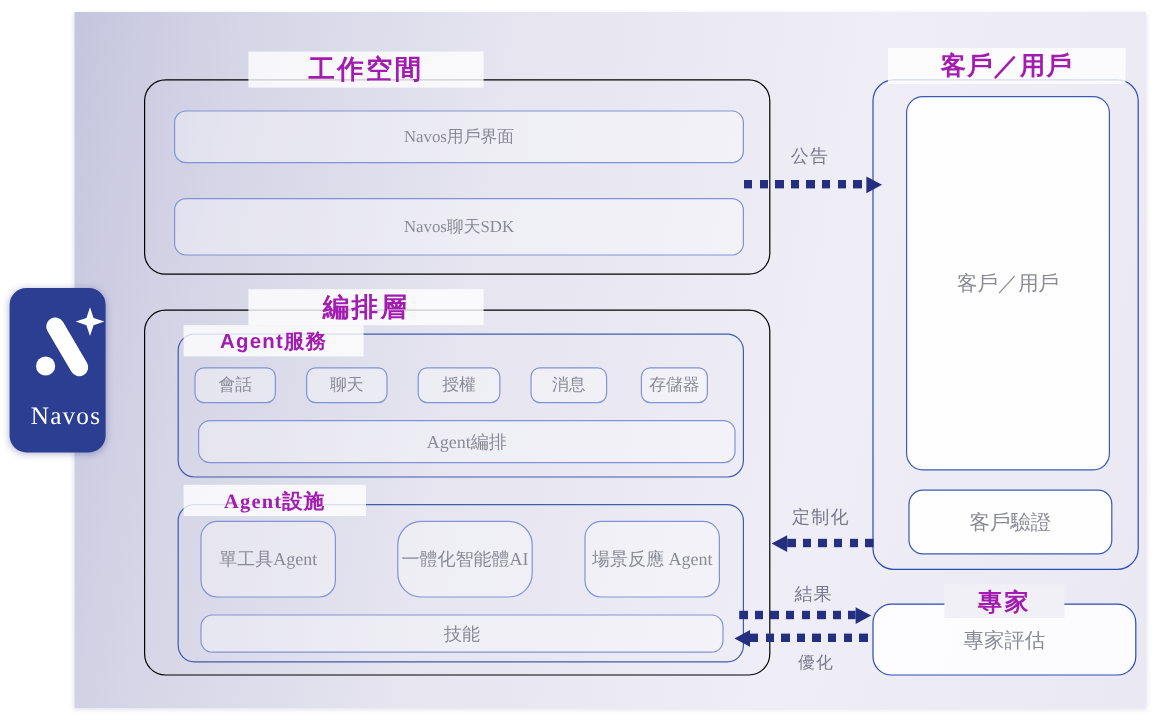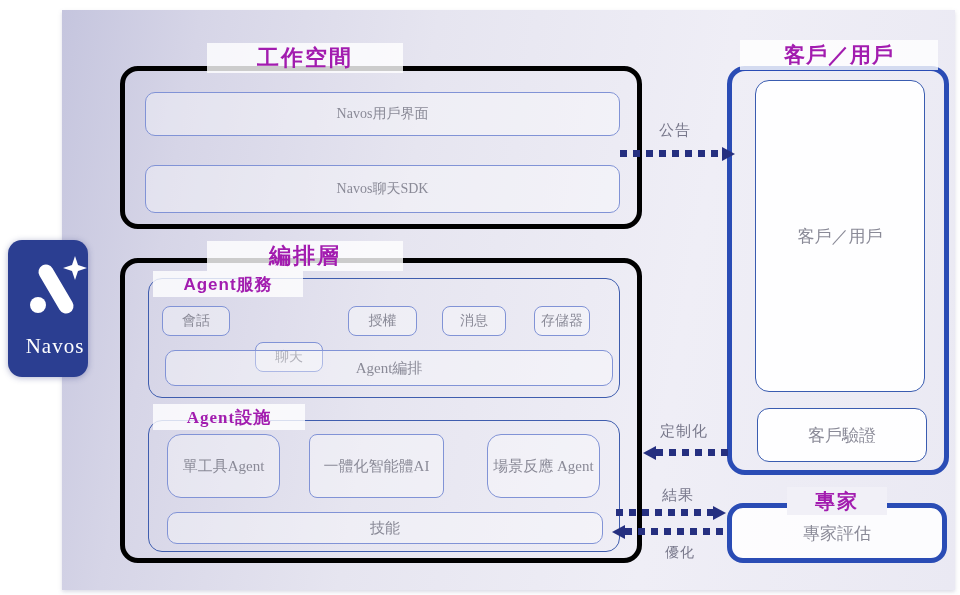--- a/index.html
+++ b/index.html
@@ -22,21 +22,21 @@
     box-shadow:0 1px 6px rgba(40,50,120,0.35);
     padding-left:14px;
   }
   #logo svg { margin-top:14px; }
   .brand-text {
     color:#ffffff; font-family:"Liberation Serif", serif; font-size:21px;
     margin-top:4px; letter-spacing:1px;
   }
   
   .box-dark {
-    position:absolute; border:5px solid #000000; border-radius:18px; background:transparent;
+    position:absolute; border:1px solid #000000; border-radius:18px; background:transparent;
   }
   .box-dark.right { border-color:#2a4cb5; }
   .box-mid {
     position:absolute; border:1.5px solid #3f5dae; border-radius:14px; background:transparent;
   }
   .box-light {
     position:absolute; border:1.5px solid #8193d6; border-radius:10px;
     background:rgba(255,255,255,0.35);
     display:flex; align-items:center; justify-content:center;
   }
@@ -105,42 +105,42 @@
   </div>
 
   <div class="box-dark" style="left:120px;top:258px;width:522px;height:305px;"></div>
   <div class="title-label title-xl" style="left:207px;top:241px;width:196px;height:30px;">編排層</div>
 
   <div class="box-mid" style="left:148px;top:278px;width:472px;height:120px;"></div>
   <div class="title-label title-sm" style="left:153px;top:271px;width:150px;height:26px;">Agent服務</div>
   <div class="chip" style="left:162px;top:306px;width:68px;height:30px;">
     <span class="content-text content-sm">會話</span>
   </div>
-  <div class="chip" style="left:255px;top:306px;width:68px;height:30px;margin-top:36px;">
+  <div class="chip" style="left:255px;top:306px;width:68px;height:30px;">
     <span class="content-text content-sm">聊天</span>
   </div>
   <div class="chip" style="left:348px;top:306px;width:69px;height:30px;">
     <span class="content-text content-sm">授權</span>
   </div>
   <div class="chip" style="left:442px;top:306px;width:64px;height:30px;">
     <span class="content-text content-sm">消息</span>
   </div>
   <div class="chip" style="left:534px;top:306px;width:56px;height:30px;">
     <span class="content-text content-sm">存儲器</span>
   </div>
   <div class="box-light" style="left:165px;top:350px;width:448px;height:36px;">
     <span class="content-text content-md">Agent編排</span>
   </div>
 
   <div class="box-mid" style="left:148px;top:420px;width:472px;height:132px;"></div>
   <div class="title-label title-sm" style="left:153px;top:404px;width:152px;height:26px;font-family:Liberation Serif, serif;">Agent設施</div>
   <div class="box-light" style="left:167px;top:434px;width:113px;height:64px;border-radius:14px;">
     <span class="content-text content-md">單工具Agent</span>
   </div>
-  <div class="box-light" style="left:309px;top:434px;width:135px;height:64px;border-radius:8px;">
+  <div class="box-light" style="left:331px;top:434px;width:113px;height:64px;border-radius:20px;">
     <span class="content-text content-md">一體化智能體AI</span>
   </div>
   <div class="box-light" style="left:167px;top:512px;width:436px;height:32px;">
     <span class="content-text content-md">技能</span>
   </div>
   <div class="box-light" style="left:487px;top:434px;width:113px;height:64px;border-radius:14px;">
     <span class="content-text content-md">場景反應 Agent</span>
   </div>
 
   <div class="box-dark right" style="left:727px;top:66px;width:222px;height:409px;"></div>

